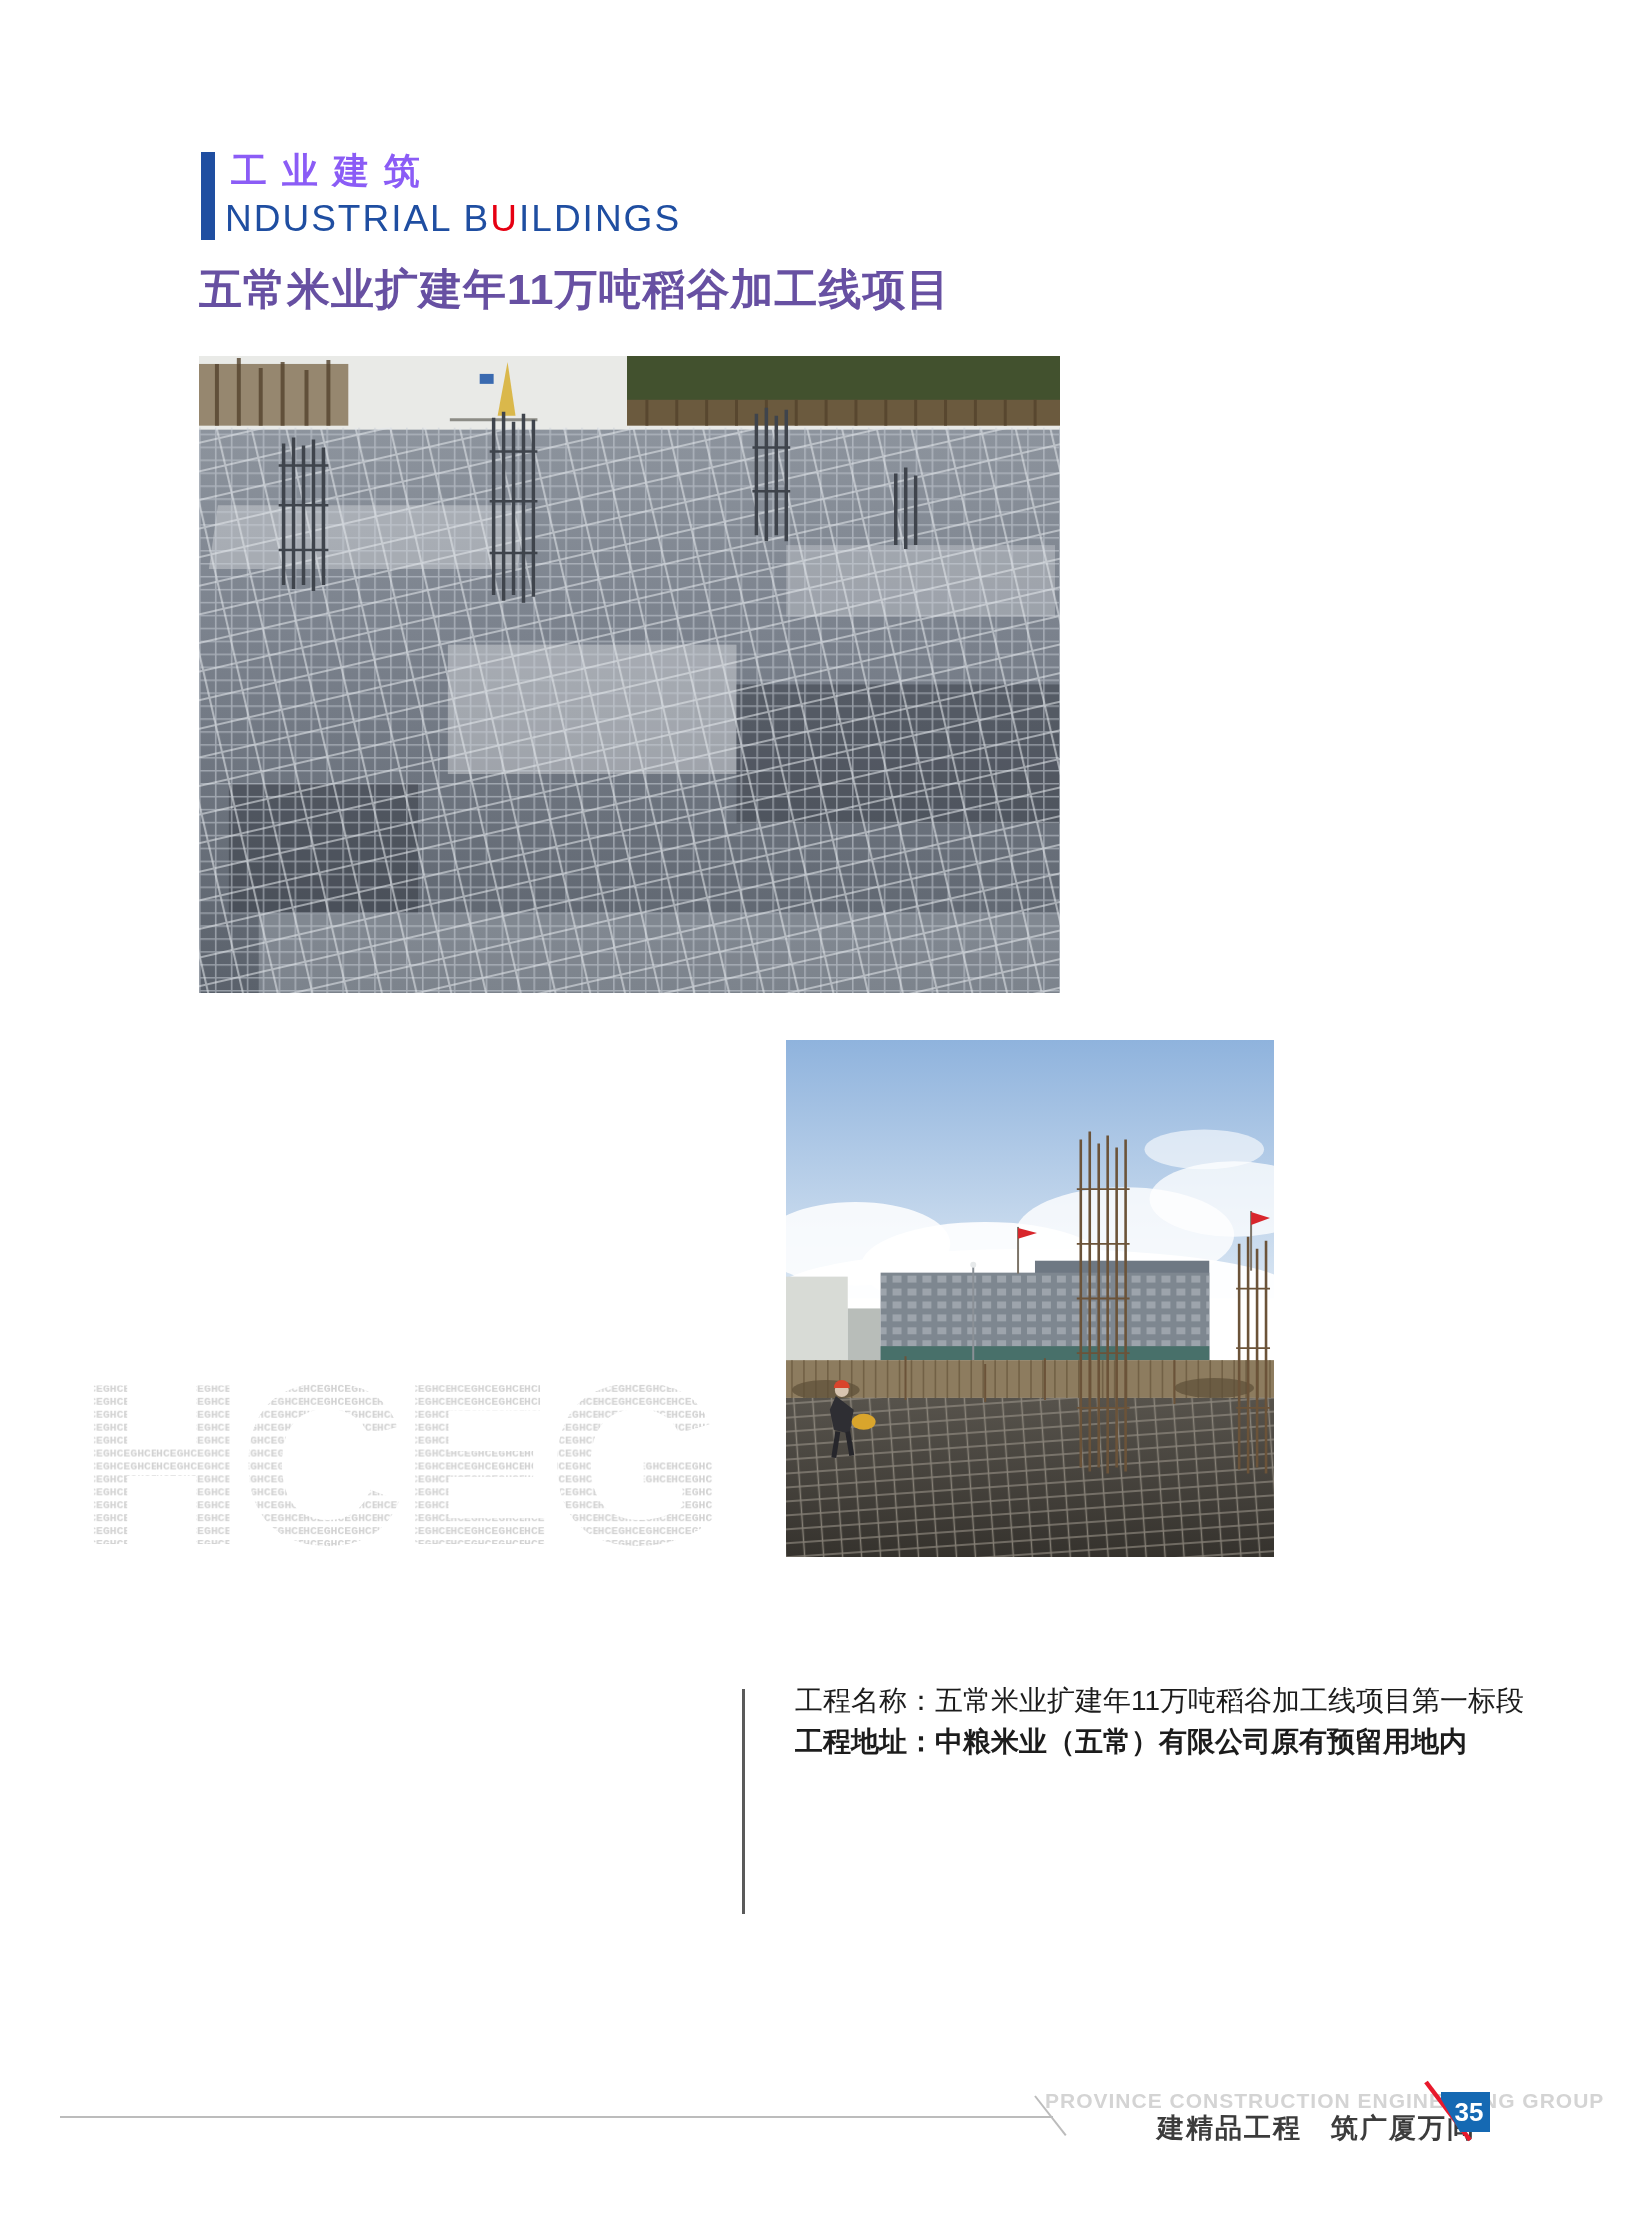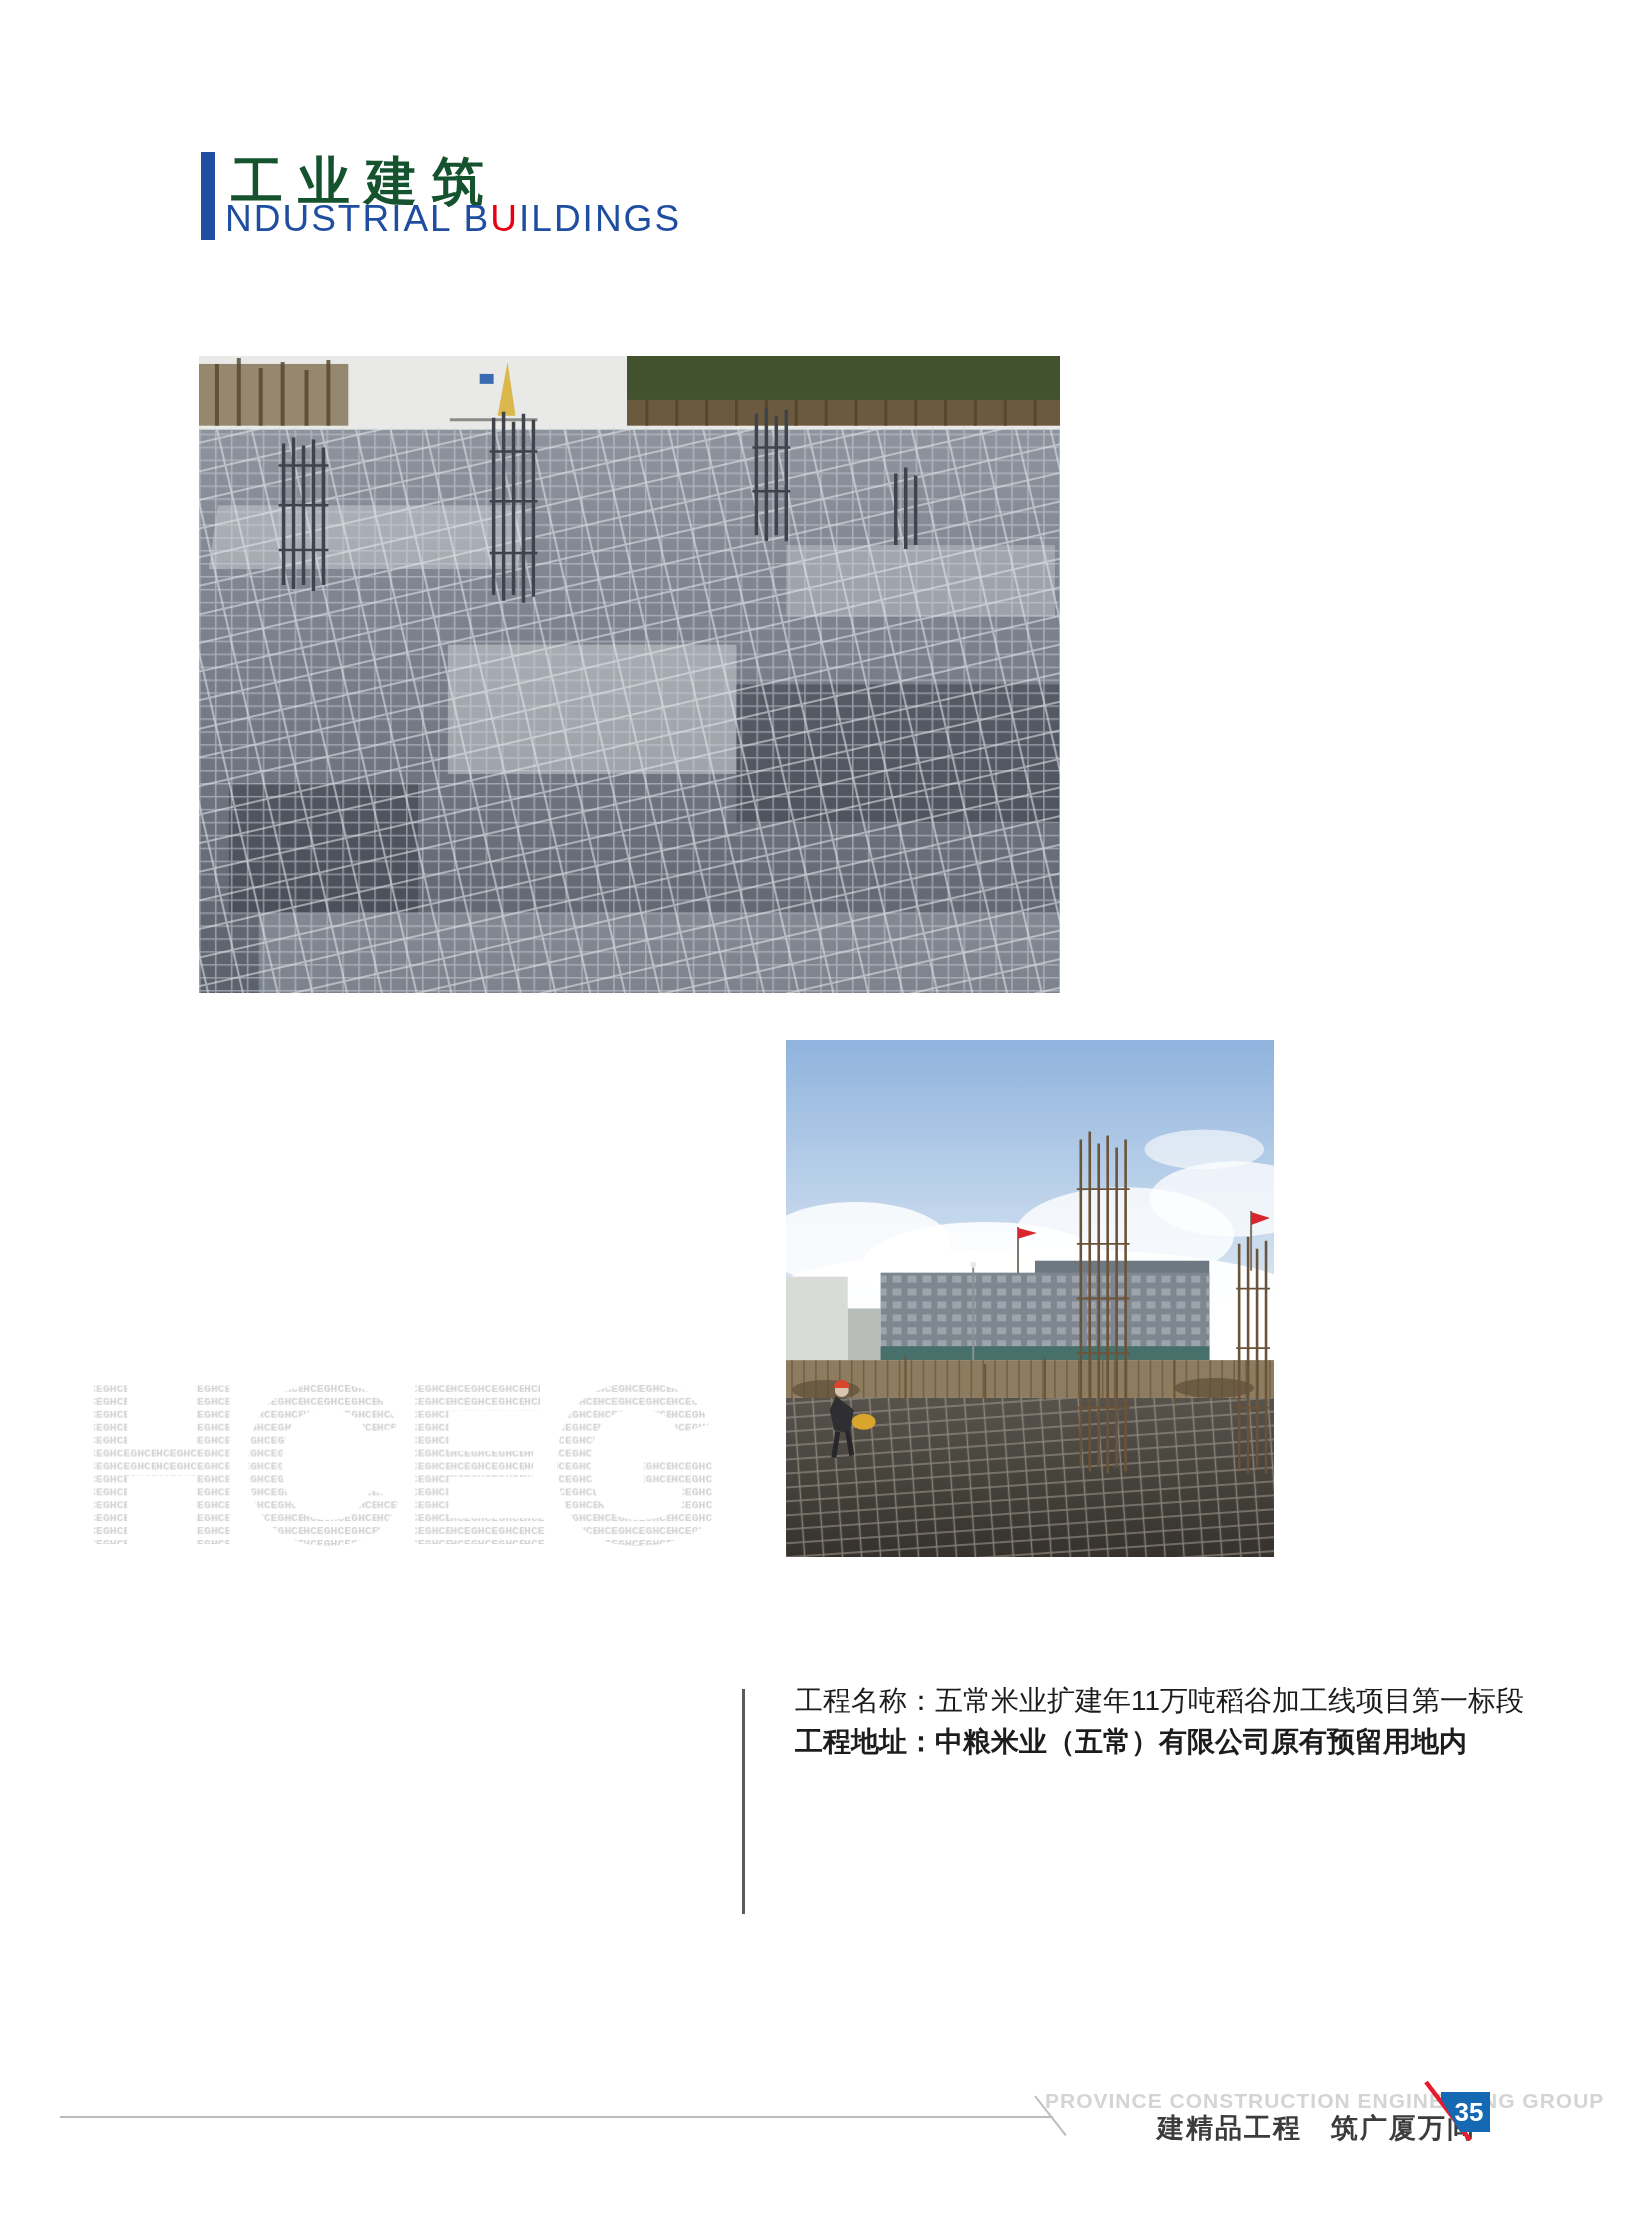--- a/index.html
+++ b/index.html
@@ -5,21 +5,21 @@
   html,body{margin:0;padding:0;background:#888;}
   .page{
     position:relative; width:1646px; height:2234px; background:#ffffff;
     margin:0 auto; overflow:hidden;
     font-family:"Liberation Sans", sans-serif;
   }
   .abs{position:absolute;}
 
   
   .i-bar{left:201px; top:152px; width:14px; height:88px; background:#1f4ea1;}
-  .cn-title{left:231px; top:147px; font-size:52px; letter-spacing:15px; color:#14532d; font-weight:600;}
+  .cn-title{left:231px; top:147px; font-size:36px; letter-spacing:15px; color:#8b5cf6; font-weight:600;}
   .en-title{left:225px; top:198px; font-size:37px; letter-spacing:2px; color:#1f4ea1; font-weight:400;text-align:center;}
   .en-title .red{color:#e60012;}
   .project-title{left:199px; top:261px; font-size:43px; font-weight:700; color:#6750a2; letter-spacing:1px;}
 
   
   .photo1{left:199px; top:356px; width:861px; height:637px;}
   .photo2{left:786px; top:1040px; width:488px; height:517px;}
   .photo1 svg,.photo2 svg{display:block; width:100%; height:100%;}
 
   
@@ -42,20 +42,21 @@
   .page-badge{left:1408px; top:2080px; width:92px; height:64px;}
 </style>
 </head>
 <body>
 
 <div class="page">
 
   <div class="abs i-bar"></div>
   <div class="abs cn-title">工业建筑</div>
   <div class="abs en-title"><span>NDUSTRIAL B</span><span class="red">U</span><span>ILDINGS</span></div>
+  <div class="abs project-title">五常米业扩建年11万吨稻谷加工线项目</div>
 
   <div class="abs photo1">
     <svg viewBox="0 0 865 640" preserveAspectRatio="none" aria-hidden="true">
       <defs>
         <linearGradient id="p1base" x1="0" y1="0" x2="0" y2="1">
           <stop offset="0" stop-color="#939aa3"></stop>
           <stop offset="0.45" stop-color="#7a818c"></stop>
           <stop offset="1" stop-color="#5a616b"></stop>
         </linearGradient>
         <pattern id="g1" width="16" height="13" patternUnits="userSpaceOnUse">

